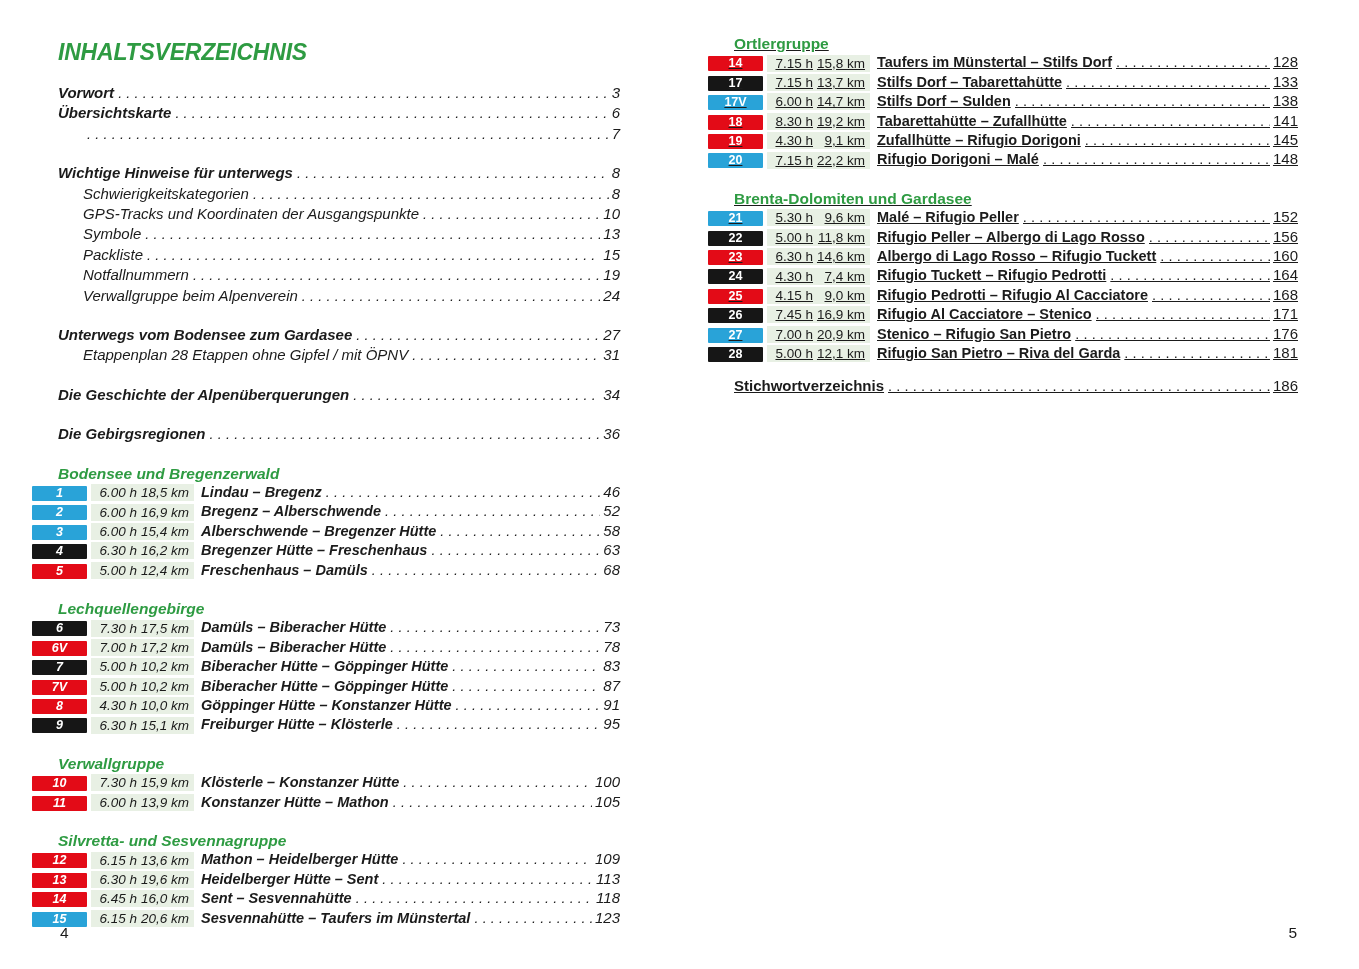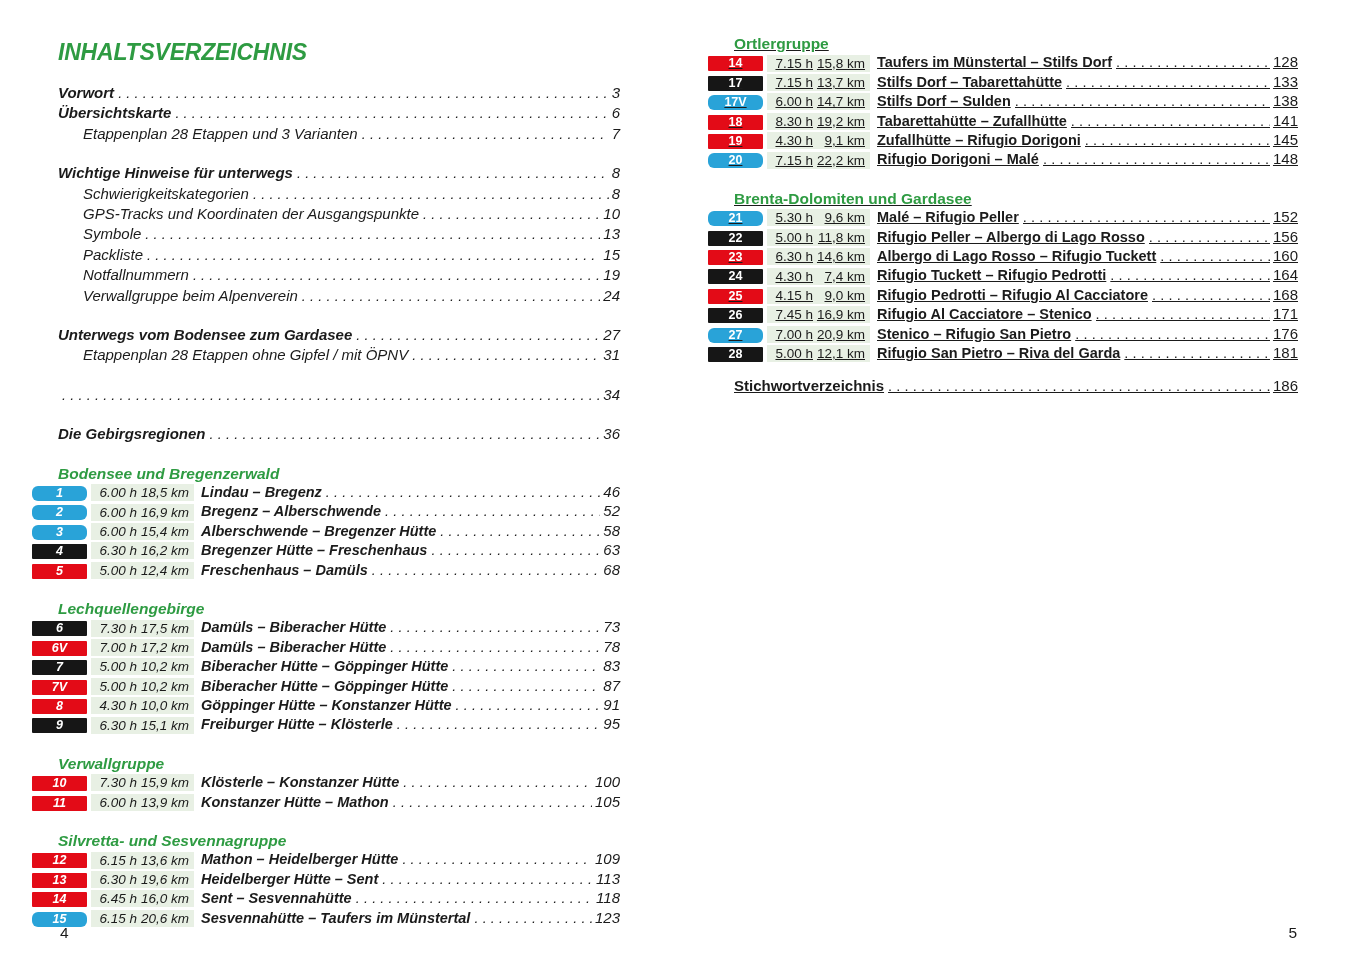--- a/index.html
+++ b/index.html
@@ -39,21 +39,21 @@
   #regions-right .region:first-child { margin-top:0; }
   .region-header {
     margin-left:26px; color:var(--green,#2e9b42);
     font-size:15.5px; line-height:19.4px; font-weight:700;
   }
   .stage-row { display:flex; align-items:baseline; height:19.4px; font-size:14.5px; }
   .badge {
     flex:0 0 55px; height:15px; line-height:15.5px; border-radius:1px;
     color:#fff; font-size:12.5px; font-weight:700; text-align:center;
   }
-  .badge-blue  { background:var(--blue,#29a3d8);border-radius:6px; }
+  .badge-blue  { background:var(--blue,#29a3d8); }
   .badge-black { background:var(--black,#161616); }
   .badge-red   { background:var(--red,#e30b17); }
   .meta {
     flex:0 0 103px; margin-left:4px; background:var(--metabg,#e8f0e4);
     display:flex; align-items:baseline; font-size:13.5px; line-height:17px;
     padding:0; height:17px; align-self:center;
   }
   .meta .time { width:46px; text-align:right; white-space:nowrap; }
   .meta .dist { flex:1; text-align:right; padding-right:5px; white-space:nowrap; }
   .route { margin-left:7px; font-weight:700; white-space:nowrap; }
@@ -80,21 +80,20 @@
     <span class="label">Vorwort</span>
     <span class="leader"></span>
     <span class="pnum">3</span>
   </div>
           <div class="toc-row bold">
     <span class="label">Übersichtskarte</span>
     <span class="leader"></span>
     <span class="pnum">6</span>
   </div>
           <div class="toc-row indent">
-    <span class="label">Etappenplan 28 Etappen und 3 Varianten</span>
     <span class="leader"></span>
     <span class="pnum">7</span>
   </div>
         </div>
         <div class="toc-group">
           <div class="toc-row bold">
     <span class="label">Wichtige Hinweise für unterwegs</span>
     <span class="leader"></span>
     <span class="pnum">8</span>
   </div>
@@ -136,20 +135,21 @@
     <span class="pnum">27</span>
   </div>
           <div class="toc-row indent">
     <span class="label">Etappenplan 28 Etappen ohne Gipfel / mit ÖPNV</span>
     <span class="leader"></span>
     <span class="pnum">31</span>
   </div>
         </div>
         <div class="toc-group">
           <div class="toc-row bold">
+    <span class="label">Die Geschichte der Alpenüberquerungen</span>
     <span class="leader"></span>
     <span class="pnum">34</span>
   </div>
         </div>
         <div class="toc-group">
           <div class="toc-row bold">
     <span class="label">Die Gebirgsregionen</span>
     <span class="leader"></span>
     <span class="pnum">36</span>
   </div>

